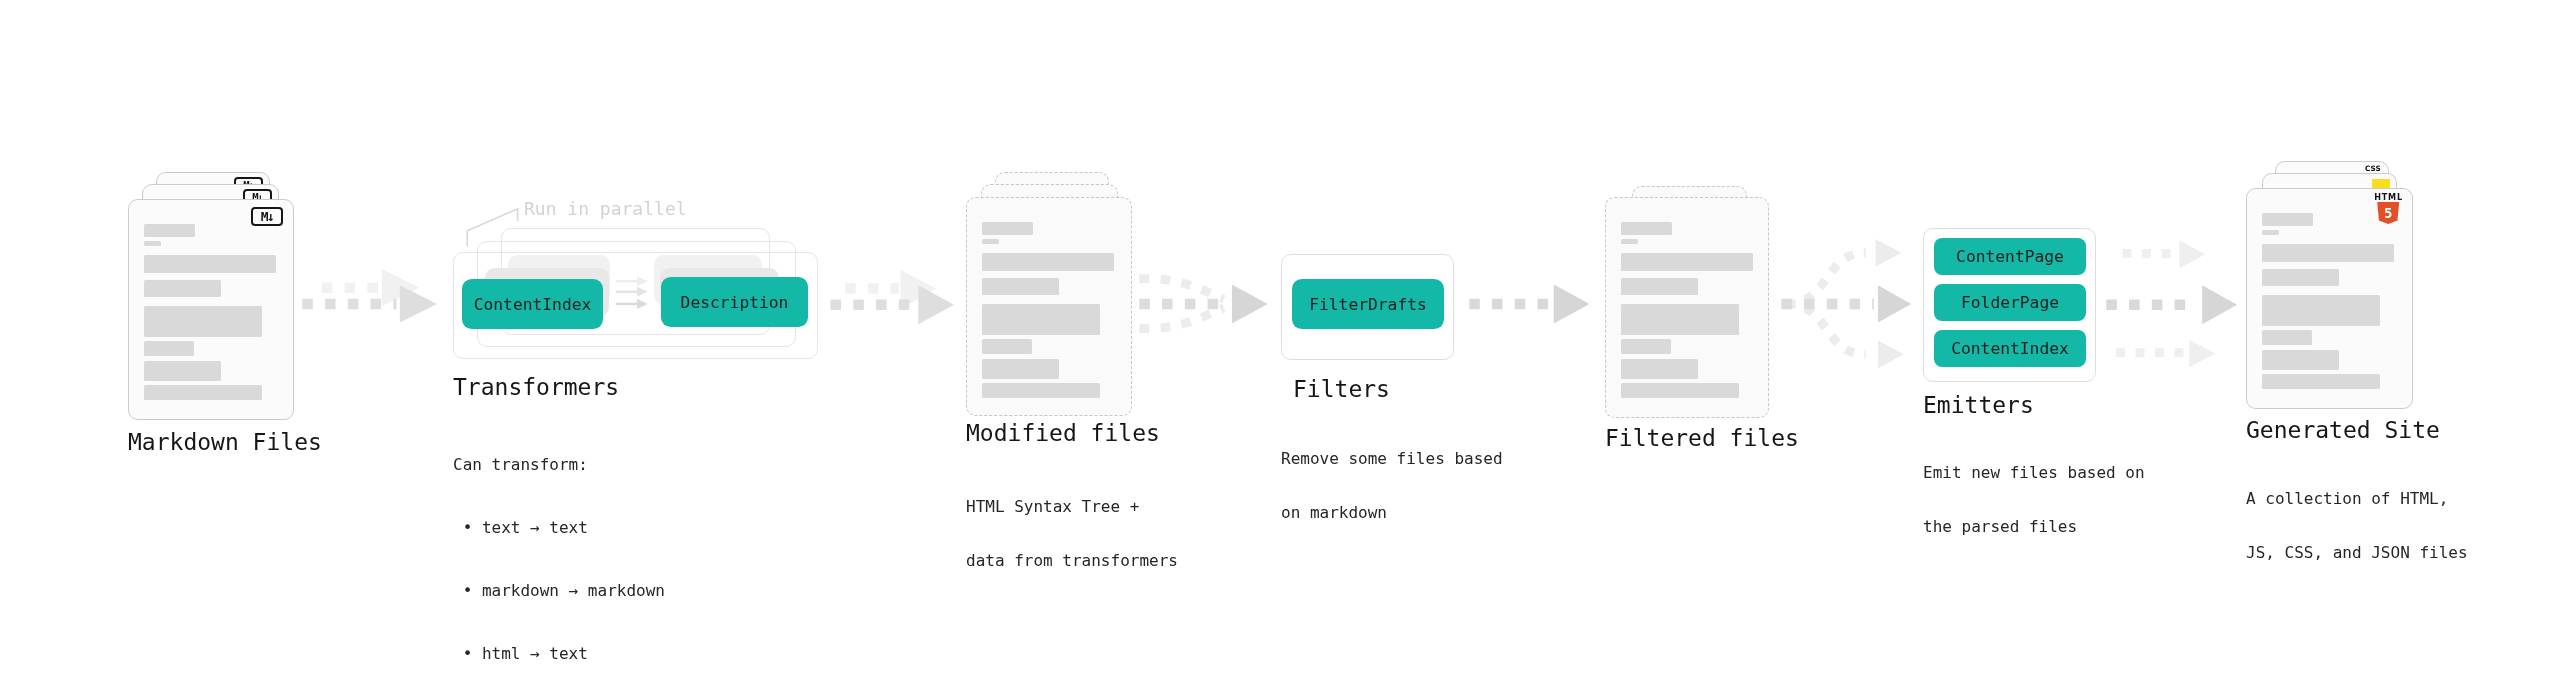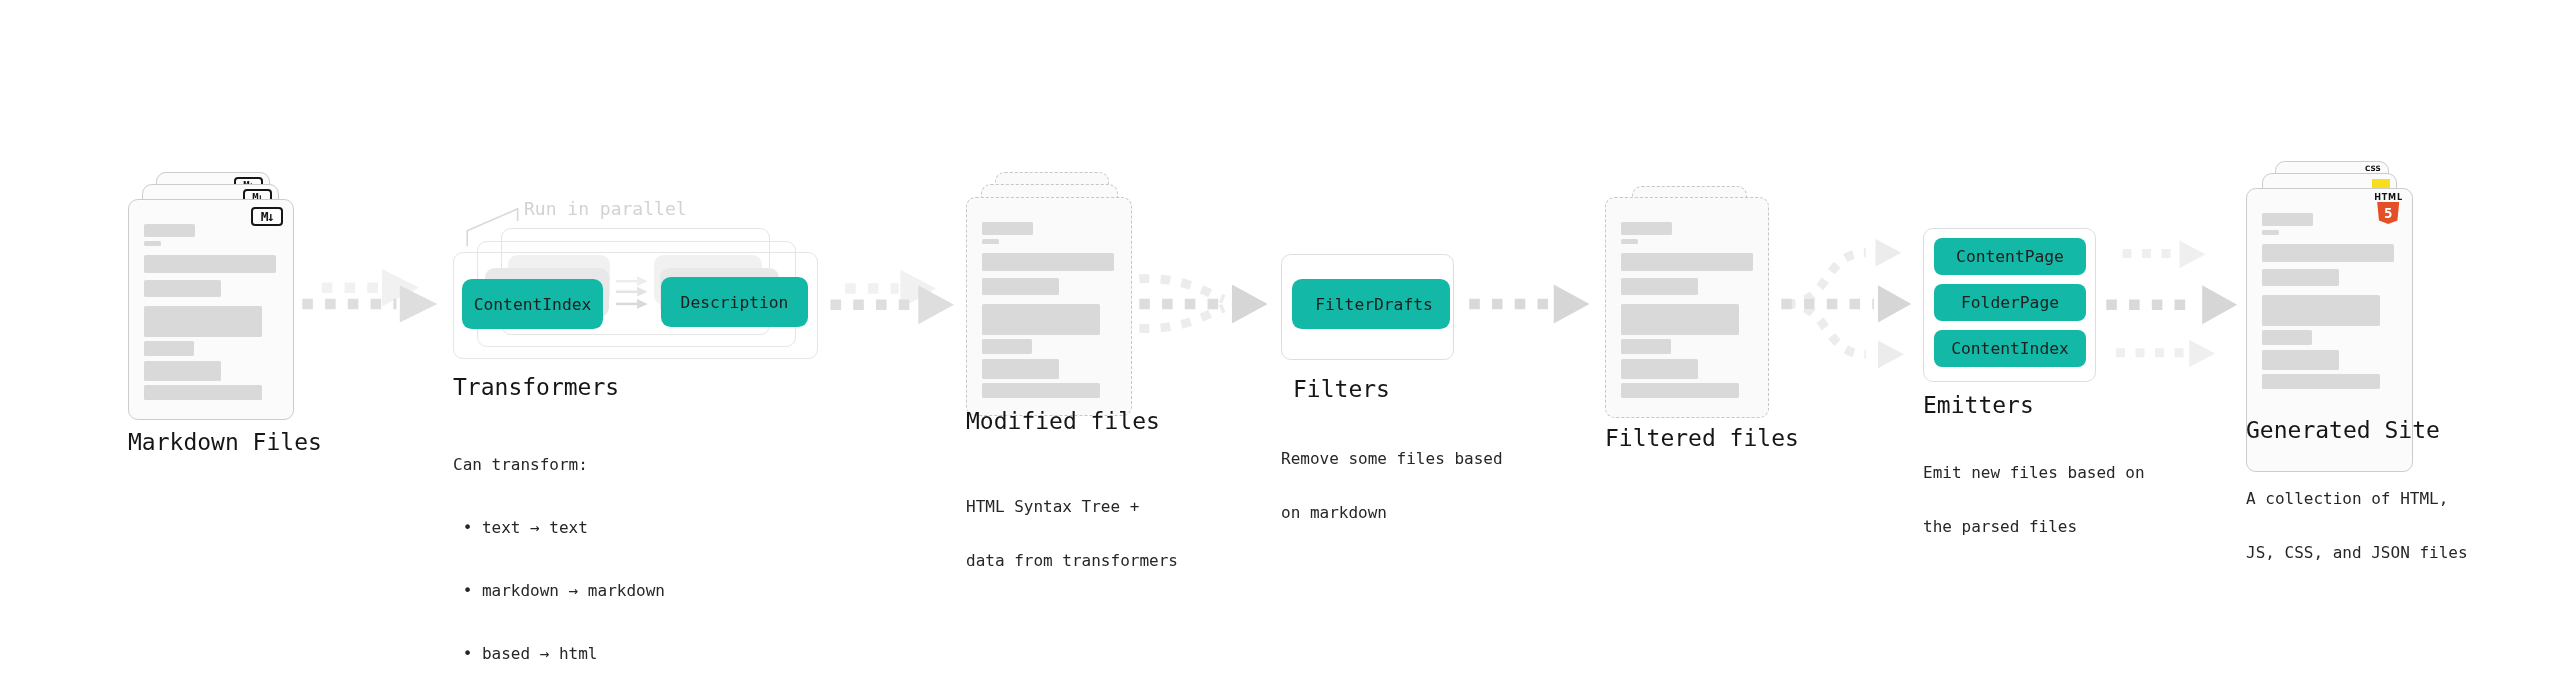--- a/index.html
+++ b/index.html
@@ -168,49 +168,49 @@
 
     <div class="container-box" style="left:453px;top:252px;width:365px;height:107px;"></div>
     <div class="gray-box" style="left:462px;top:279px;width:141px;height:50px;">ContentIndex</div>
     <div class="gray-box" style="left:661px;top:277px;width:147px;height:50px;">Description</div>
 
     <div class="node-title" style="left:453px;top:374px;">Transformers</div>
     <div class="node-desc trans-desc" style="left:453px;top:412px;">
       <div>Can transform:</div>
       <div> • text → text</div>
       <div> • markdown → markdown</div>
-      <div> • based → html</div>
+      <div> • html → text</div>
     </div>
   </div>
 
   <div>
     <div class="doc dashed" style="left:995px;top:172px;width:114px;height:57px;"></div>
     <div class="doc dashed" style="left:981px;top:184px;width:137px;height:62px;"></div>
     <div class="doc dashed" style="left:966px;top:197px;width:166px;height:219px;">
       <div>
         <div class="bar b1"></div>
         <div class="bar b2"></div>
         <div class="bar b3"></div>
         <div class="bar b4"></div>
         <div class="bar b5"></div>
         <div class="bar b6"></div>
         <div class="bar b7"></div>
         <div class="bar b8"></div>
       </div>
     </div>
-    <div class="node-title" style="left:966px;top:408px;">Modified files</div>
+    <div class="node-title" style="left:966px;top:420px;">Modified files</div>
     <div class="node-desc" style="left:966px;top:462px;">
       <div>HTML Syntax Tree +</div>
       <div>data from transformers</div>
     </div>
   </div>
 
   <div>
     <div class="panel" style="left:1281px;top:254px;width:173px;height:106px;"></div>
-    <div class="gray-box" style="left:1292px;top:279px;width:152px;height:50px;padding-left:6px;">FilterDrafts</div>
+    <div class="gray-box" style="left:1292px;top:279px;width:152px;height:50px;">FilterDrafts</div>
     <div class="node-title" style="left:1281px;top:376px;margin-left:12px;">Filters</div>
     <div class="node-desc" style="left:1281px;top:414px;">
       <div>Remove some files based</div>
       <div>on markdown</div>
     </div>
   </div>
 
   <div>
     <div class="doc dashed" style="left:1632px;top:186px;width:115px;height:49px;"></div>
     <div class="doc dashed" style="left:1605px;top:197px;width:164px;height:221px;">
@@ -240,21 +240,21 @@
     </div>
   </div>
 
   <div>
     <div class="doc" style="left:2275px;top:161px;width:114px;height:50px;">
       <div class="css-icon">CSS</div>
     </div>
     <div class="doc" style="left:2262px;top:173px;width:135px;height:52px;">
       <div class="js-icon"></div>
     </div>
-    <div class="doc" style="left:2246px;top:188px;width:167px;height:284px;">
+    <div class="doc" style="left:2246px;top:188px;width:167px;height:221px;">
       <div class="html5-icon">
         <div class="html5-word">HTML</div>
         <div class="html5-shield">5</div>
       </div>
       <div>
         <div class="bar b1"></div>
         <div class="bar b2"></div>
         <div class="bar b3"></div>
         <div class="bar b4"></div>
         <div class="bar b5"></div>

